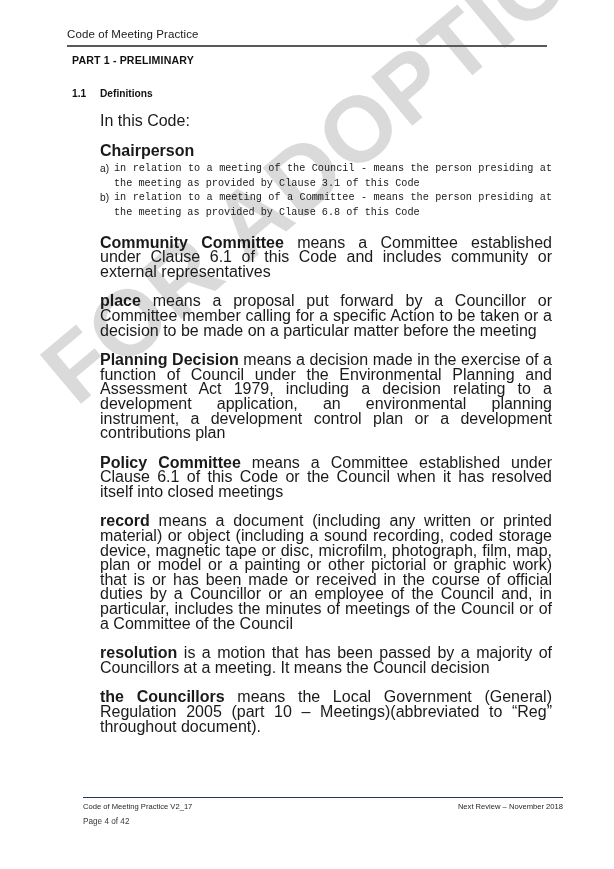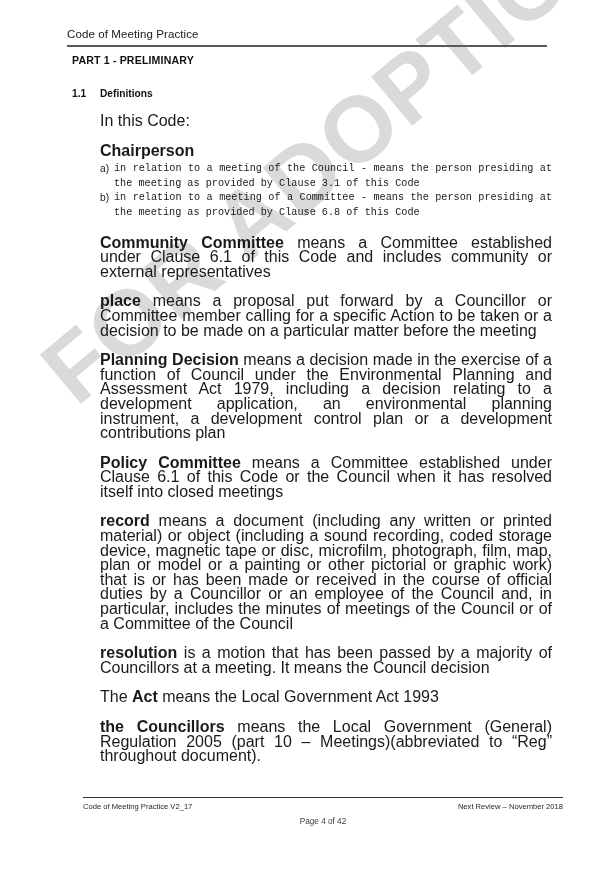--- a/index.html
+++ b/index.html
@@ -153,21 +153,21 @@
     margin-bottom: 3px;
   }
   .footer-row {
     display: flex;
     justify-content: space-between;
     font-size: 7.6px;
     line-height: 11px;
     color: #262626;
   }
   .footer-page {
-    text-align: center;
+    text-align: left;
     font-size: 8.2px;
     line-height: 12px;
     color: #3a3a3a;
     margin-top: 4px;
   }
 </style>
 </head>
 <body>
 
 <div class="page">
@@ -213,21 +213,20 @@
       <p class="para"><span class="term">place</span><span> means a proposal put forward by a Councillor or Committee member calling for a specific Action to be taken or a decision to be made on a particular matter before the meeting</span></p>
 
       <p class="para"><span class="term">Planning Decision</span><span> means a decision made in the exercise of a function of Council under the Environmental Planning and Assessment Act 1979, including a decision relating to a development application, an environmental planning instrument, a development control plan or a development contributions plan</span></p>
 
       <p class="para"><span class="term">Policy Committee</span><span> means a Committee established under Clause 6.1 of this Code or the Council when it has resolved itself into closed meetings</span></p>
 
       <p class="para"><span class="term">record</span><span> means a document (including any written or printed material) or object (including a sound recording, coded storage device, magnetic tape or disc, microfilm, photograph, film, map, plan or model or a painting or other pictorial or graphic work) that is or has been made or received in the course of official duties by a Councillor or an employee of the Council and, in particular, includes the minutes of meetings of the Council or of a Committee of the Council</span></p>
 
       <p class="para"><span class="term">resolution</span><span> is a motion that has been passed by a majority of Councillors at a meeting. It means the Council decision</span></p>
 
-      <p class="para"><span>The </span><span class="term">Act</span><span> means the Local Government Act 1993</span></p>
 
 
       <p class="para"><span class="term">the Councillors</span><span> means the Local Government (General) Regulation 2005 (part 10 – Meetings)(abbreviated to “Reg” throughout document).</span></p>
 
     </div>
   </div>
 
   <div class="footer">
     <div class="footer-rule" style="border-bottom-color: rgb(31, 56, 100);"></div>
     <div class="footer-row">

